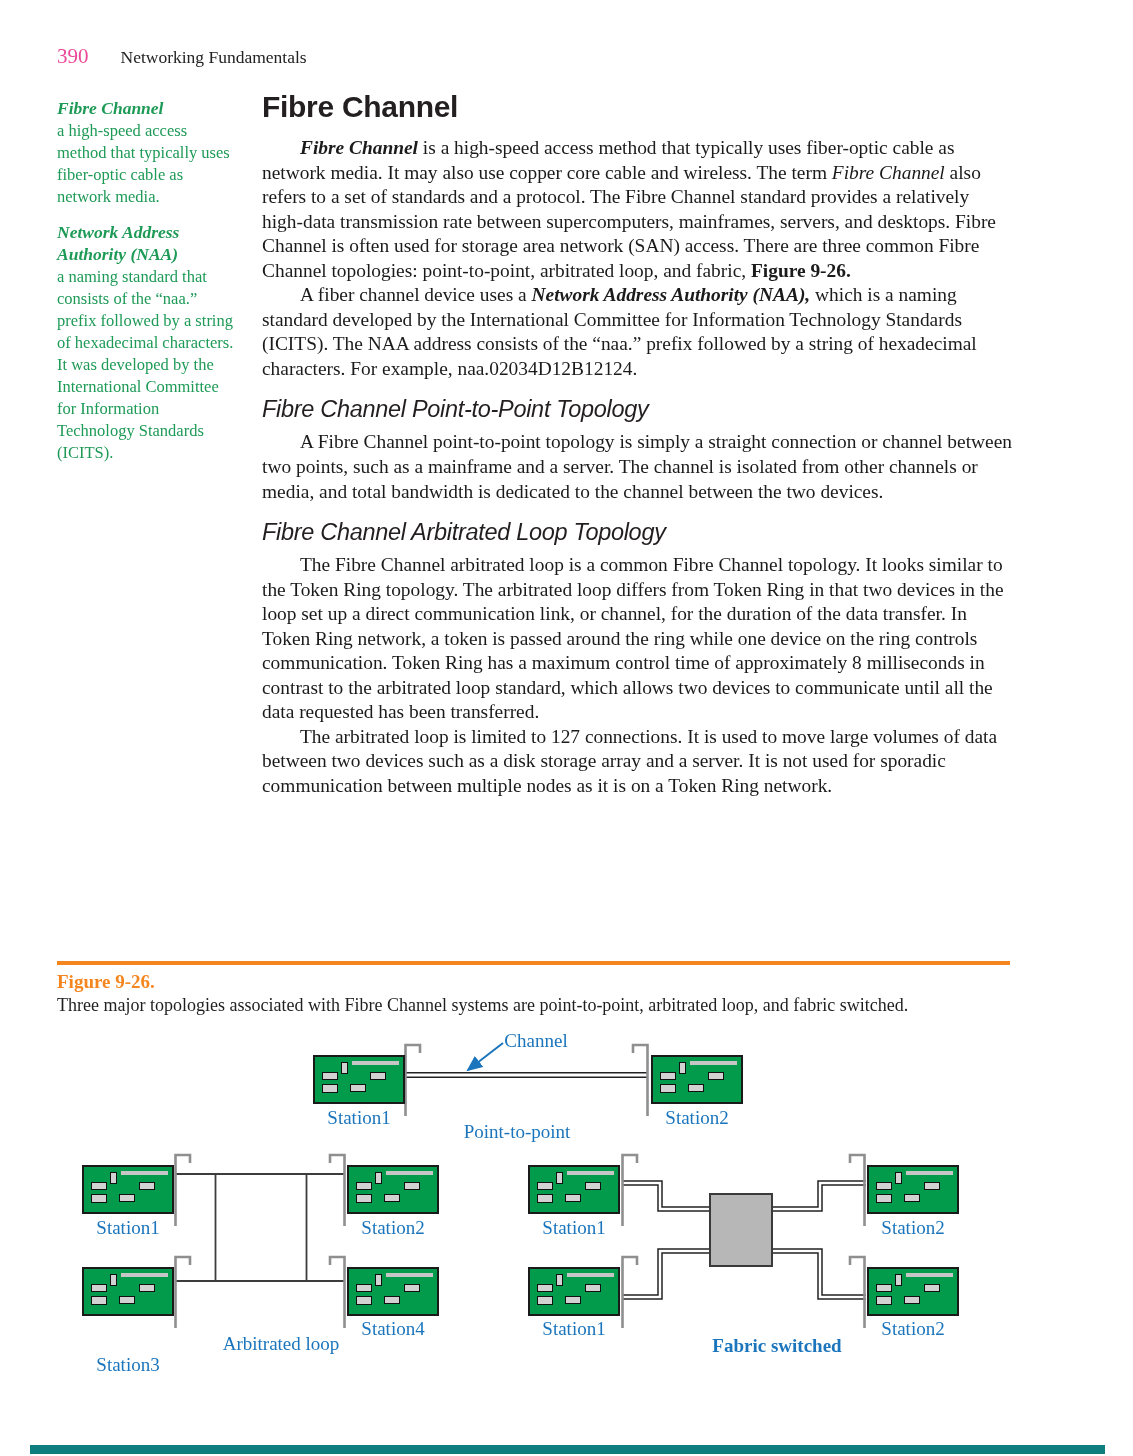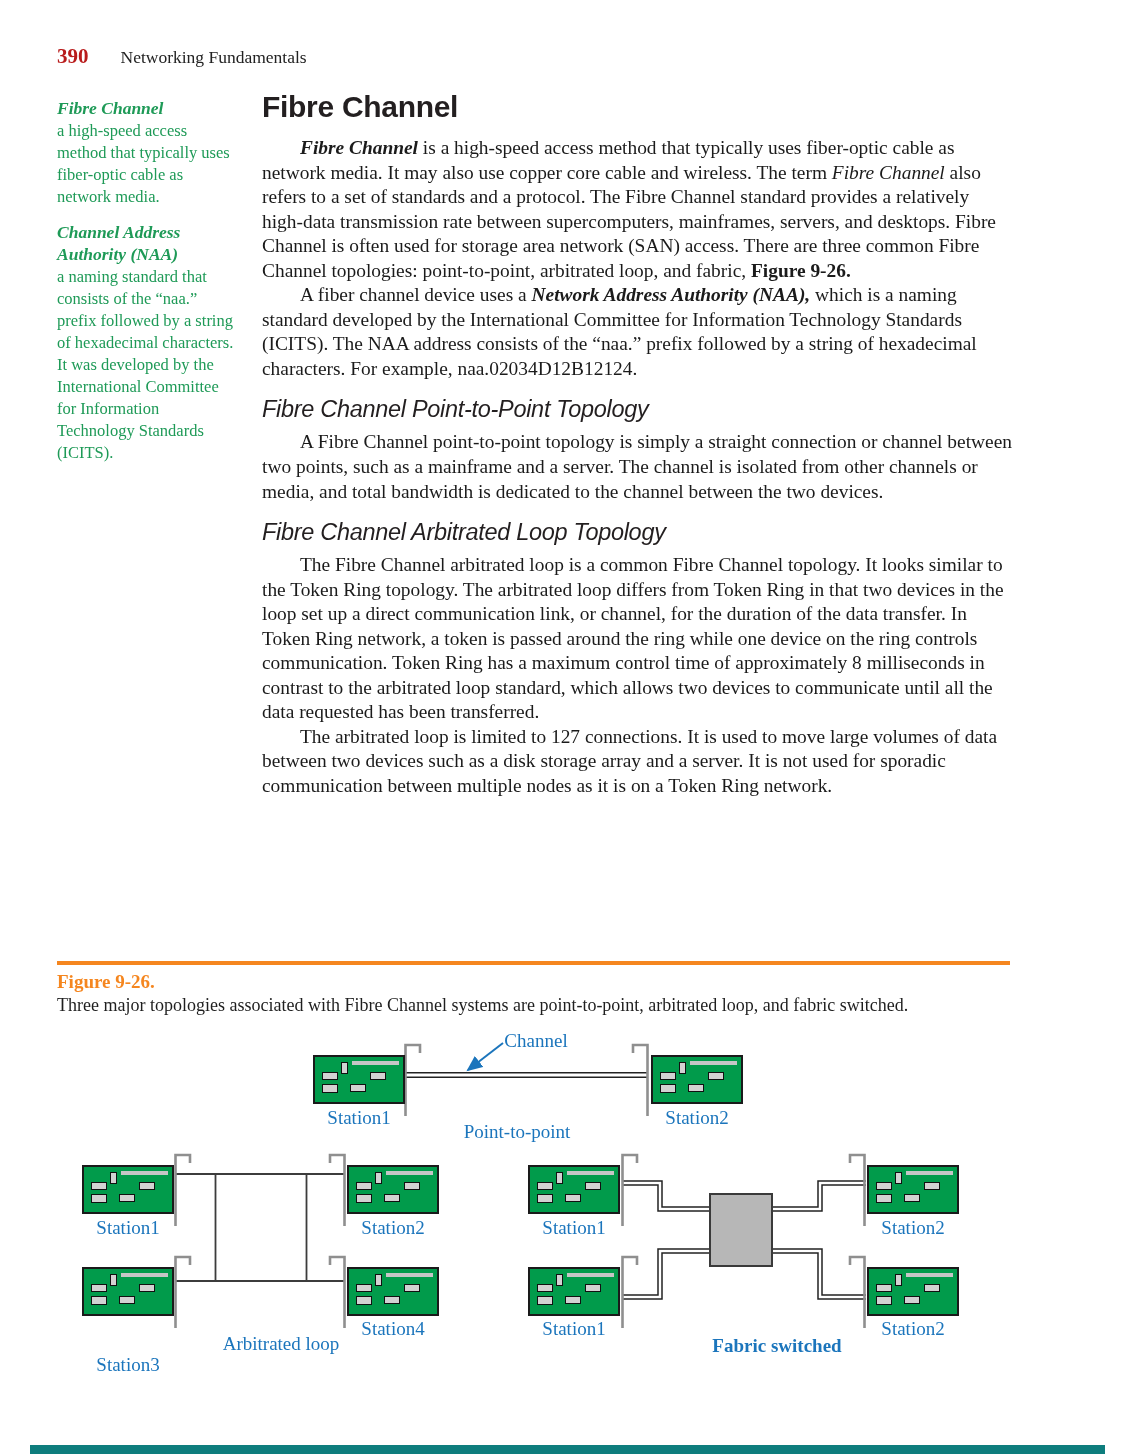--- a/index.html
+++ b/index.html
@@ -1,21 +1,21 @@
 <!DOCTYPE html>
 <html><head>
 <meta charset="utf-8">
 <style>
   html,body{margin:0;padding:0;background:#ffffff;}
   .page{position:relative;width:1133px;height:1456px;background:#ffffff;overflow:hidden;
         font-family:"Liberation Serif","DejaVu Serif",serif;color:#1b1b1b;}
 
   
   .page-header{position:absolute;top:44px;left:57px;white-space:nowrap;}
-  .page-num{font-weight:700;font-size:21px;color:#b91c1c;text-align:right;}
+  .page-num{font-weight:400;font-size:21px;color:#ec4899;text-align:right;}
   .chapter{font-size:17.5px;color:#222;margin-left:28px;}
 
   
   .sidebar{position:absolute;top:97px;left:57px;width:183px;color:#1e9a57;}
   .term{font-weight:700;font-style:italic;font-size:17.5px;line-height:1.3;}
   .term-def{font-size:16.5px;line-height:1.33;margin-bottom:13px;}
 
   
   .main-col{position:absolute;top:90px;left:262px;width:752px;}
   .main-col h1{font-family:"Liberation Sans","DejaVu Sans",sans-serif;font-weight:700;
@@ -57,21 +57,21 @@
     <span class="page-num">390</span>
     <span class="chapter">Networking Fundamentals</span>
   </header>
 
   <aside class="sidebar">
     <div>
       <div class="term">Fibre Channel</div>
       <div class="term-def">a high-speed access method that typically uses fiber-optic cable as network media.</div>
     </div>
     <div>
-      <div class="term">Channel Address Authority (NAA)</div>
+      <div class="term">Network Address Authority (NAA)</div>
       <div class="term-def">a naming standard that consists of the “naa.” prefix followed by a string of hexadecimal characters. It was developed by the International Committee for Information Technology Standards (ICITS).</div>
     </div>
   </aside>
 
   <main class="main-col">
     <h1>Fibre Channel</h1>
     <p><span class="sg-bi">Fibre Channel</span><span> is a high-speed access method that typically uses fiber-optic cable as network media. It may also use copper core cable and wireless. The term </span><span class="sg-i">Fibre Channel</span><span> also refers to a set of standards and a protocol. The Fibre Channel standard provides a relatively high-data transmission rate between supercomputers, mainframes, servers, and desktops. Fibre Channel is often used for storage area network (SAN) access. There are three common Fibre Channel topologies: point-to-point, arbitrated loop, and fabric, </span><span class="sg-b">Figure 9-26.</span></p>
     <p><span>A fiber channel device uses a </span><span class="sg-bi">Network Address Authority (NAA),</span><span> which is a naming standard developed by the International Committee for Information Technology Standards (ICITS). The NAA address consists of the “naa.” prefix followed by a string of hexadecimal characters. For example, naa.02034D12B12124.</span></p>
     <h2>Fibre Channel Point-to-Point Topology</h2>
     <p>A Fibre Channel point-to-point topology is simply a straight connection or channel between two points, such as a mainframe and a server. The channel is isolated from other channels or media, and total bandwidth is dedicated to the channel between the two devices.</p>

